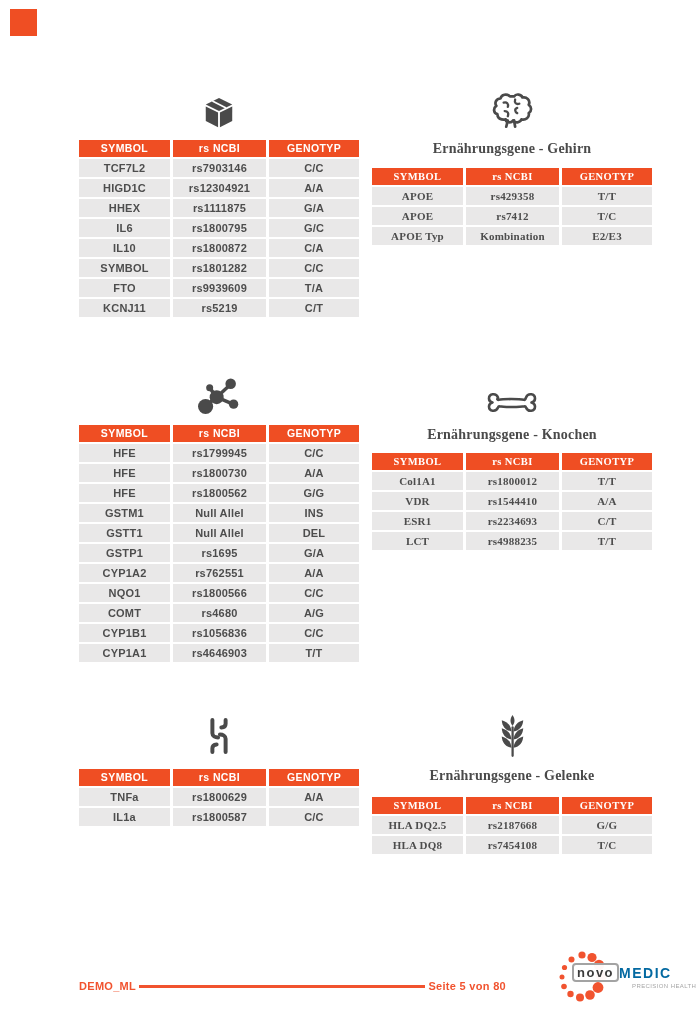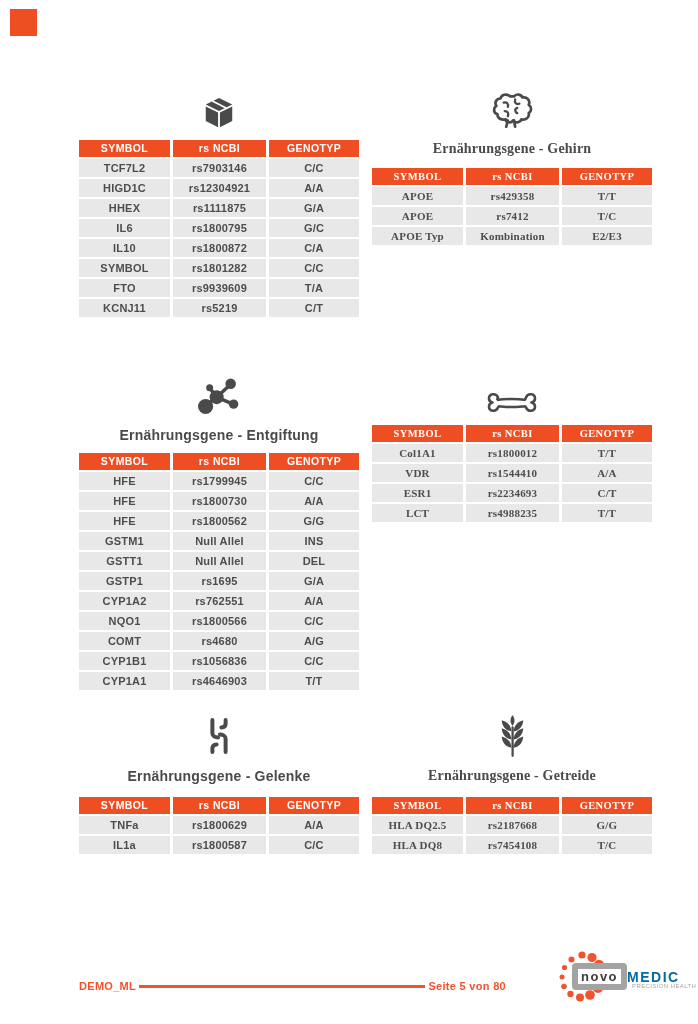--- a/index.html
+++ b/index.html
@@ -49,21 +49,21 @@
     display:flex;align-items:center;gap:3px;
   }
   .footer-label{
     font-size:11px;font-weight:bold;color:var(--accent2,#F1532F);letter-spacing:.3px;white-space:nowrap;
   }
   .footer-line{flex:1;height:3px;background:var(--accent2,#F1532F);}
   .logo{position:absolute;left:556px;top:946px;width:142px;height:64px;}
   .logo-dots{position:absolute;left:0;top:2px;}
   .logo-text{position:absolute;left:16px;top:17px;white-space:nowrap;}
   .logo-novo{
-    display:inline-block;border:6px solid #a3a3a3;border-radius:4px;
+    display:inline-block;border:2px solid #a3a3a3;border-radius:4px;
     padding:0 3px;background:rgba(255,255,255,.96);
     font-size:13px;line-height:15px;font-weight:bold;color:#3C3C3C;
     letter-spacing:1.5px;vertical-align:middle;text-align:center;
   }
   .logo-medic{
     font-size:14px;color:#0369a1;letter-spacing:1.5px;font-weight:bold;
     vertical-align:middle;
   }
   .logo-tagline{
     position:absolute;left:76px;top:37px;font-size:6px;color:#A6A6A6;
@@ -154,21 +154,20 @@
         <line x1="16" y1="18" x2="10" y2="10"></line>
         <line x1="16" y1="18" x2="7" y2="25"></line>
       </g>
       <circle class="ic" cx="16" cy="18" r="6"></circle>
       <circle class="ic" cx="6.5" cy="26" r="6.5"></circle>
       <circle class="ic" cx="28" cy="6.5" r="4.5"></circle>
       <circle class="ic" cx="30.5" cy="24" r="4"></circle>
       <circle class="ic" cx="10" cy="10" r="3"></circle>
     </svg>
   </div>
-  <h2 class="section-title">Ernährungsgene - Entgiftung</h2>
   <div class="gene-table">
       <div class="th">SYMBOL</div>
       <div class="th">rs NCBI</div>
       <div class="th">GENOTYP</div>
       <div class="td">HFE</div>
       <div class="td">rs1799945</div>
       <div class="td">C/C</div>
       <div class="td">HFE</div>
       <div class="td">rs1800730</div>
       <div class="td">A/A</div>
@@ -201,20 +200,21 @@
       <div class="td">T/T</div>
     </div>
 </section>
 
 <section class="gene-section col-right r2">
   <div class="icon-wrap">
     <svg viewBox="0 0 52 26" width="52" height="27">
       <path class="st" stroke-width="2.6" stroke-linejoin="round" d="M12 8C10 3 3 4 3 9c0 2 1.5 3.5 3.5 4C4.5 13.5 3 15 3 17c0 5 7 6 9 1 .3-.8.6-1.4 1.4-1.2 4.5 1 20.7 1 25.2 0 .8-.2 1.1.4 1.4 1.2 2 5 9 4 9-1 0-2-1.5-3.5-3.5-4 2-.5 3.5-2 3.5-4 0-5-7-6-9-1l-.7 1.7c-.3.6-.7.8-1.4.6-4.6-1-20.6-1-25.2 0-.7.2-1.1 0-1.4-.6L12 8z"></path>
     </svg>
   </div>
+  <h2 class="section-title">Ernährungsgene - Knochen</h2>
   <div class="gene-table">
       <div class="th">SYMBOL</div>
       <div class="th">rs NCBI</div>
       <div class="th">GENOTYP</div>
       <div class="td">Col1A1</div>
       <div class="td">rs1800012</div>
       <div class="td">T/T</div>
       <div class="td">VDR</div>
       <div class="td">rs1544410</div>
       <div class="td">A/A</div>
@@ -231,21 +231,20 @@
   <div class="icon-wrap">
     <svg viewBox="0 0 36 40" width="34" height="42">
       <g class="st" stroke-width="4.2" stroke-linecap="round">
         <path d="M11 3v14c0 3 3 4.5 6 4.5"></path>
         <path d="M25 37V23c0-3-3-4.5-6-4.5"></path>
         <path d="M25 3v4c0 2.6-2 3.9-4.5 4.1"></path>
         <path d="M11 37v-4c0-2.6 2-3.9 4.5-4.1"></path>
       </g>
     </svg>
   </div>
-  <h2 class="section-title">Ernährungsgene - Gelenke</h2>
   <div class="gene-table">
       <div class="th">SYMBOL</div>
       <div class="th">rs NCBI</div>
       <div class="th">GENOTYP</div>
       <div class="td">TNFa</div>
       <div class="td">rs1800629</div>
       <div class="td">A/A</div>
       <div class="td">IL1a</div>
       <div class="td">rs1800587</div>
       <div class="td">C/C</div>
@@ -258,21 +257,21 @@
       <path class="ic" d="M15 1c-2.6 3.6-2.6 7.4 0 10.6 2.6-3.2 2.6-7 0-10.6z"></path>
       <path class="ic" d="M14 17C8 16 5 12 4.5 6 10 7.5 13.5 11 14 17z"></path>
       <path class="ic" d="M16 17c6-1 9-5 9.5-11C20 7.5 16.5 11 16 17z"></path>
       <path class="ic" d="M14 25C8 24 5 20 4.5 14 10 15.5 13.5 19 14 25z"></path>
       <path class="ic" d="M16 25c6-1 9-5 9.5-11C20 15.5 16.5 19 16 25z"></path>
       <path class="ic" d="M14 33C8 32 5 28 4.5 22 10 23.5 13.5 27 14 33z"></path>
       <path class="ic" d="M16 33c6-1 9-5 9.5-11C20 23.5 16.5 27 16 33z"></path>
       <rect class="ic" x="14" y="12" width="2.2" height="30" rx="1.1"></rect>
     </svg>
   </div>
-  <h2 class="section-title">Ernährungsgene - Getreide</h2>
+  <h2 class="section-title">Ernährungsgene - Gelenke</h2>
   <div class="gene-table">
       <div class="th">SYMBOL</div>
       <div class="th">rs NCBI</div>
       <div class="th">GENOTYP</div>
       <div class="td">HLA DQ2.5</div>
       <div class="td">rs2187668</div>
       <div class="td">G/G</div>
       <div class="td">HLA DQ8</div>
       <div class="td">rs7454108</div>
       <div class="td">T/C</div>

